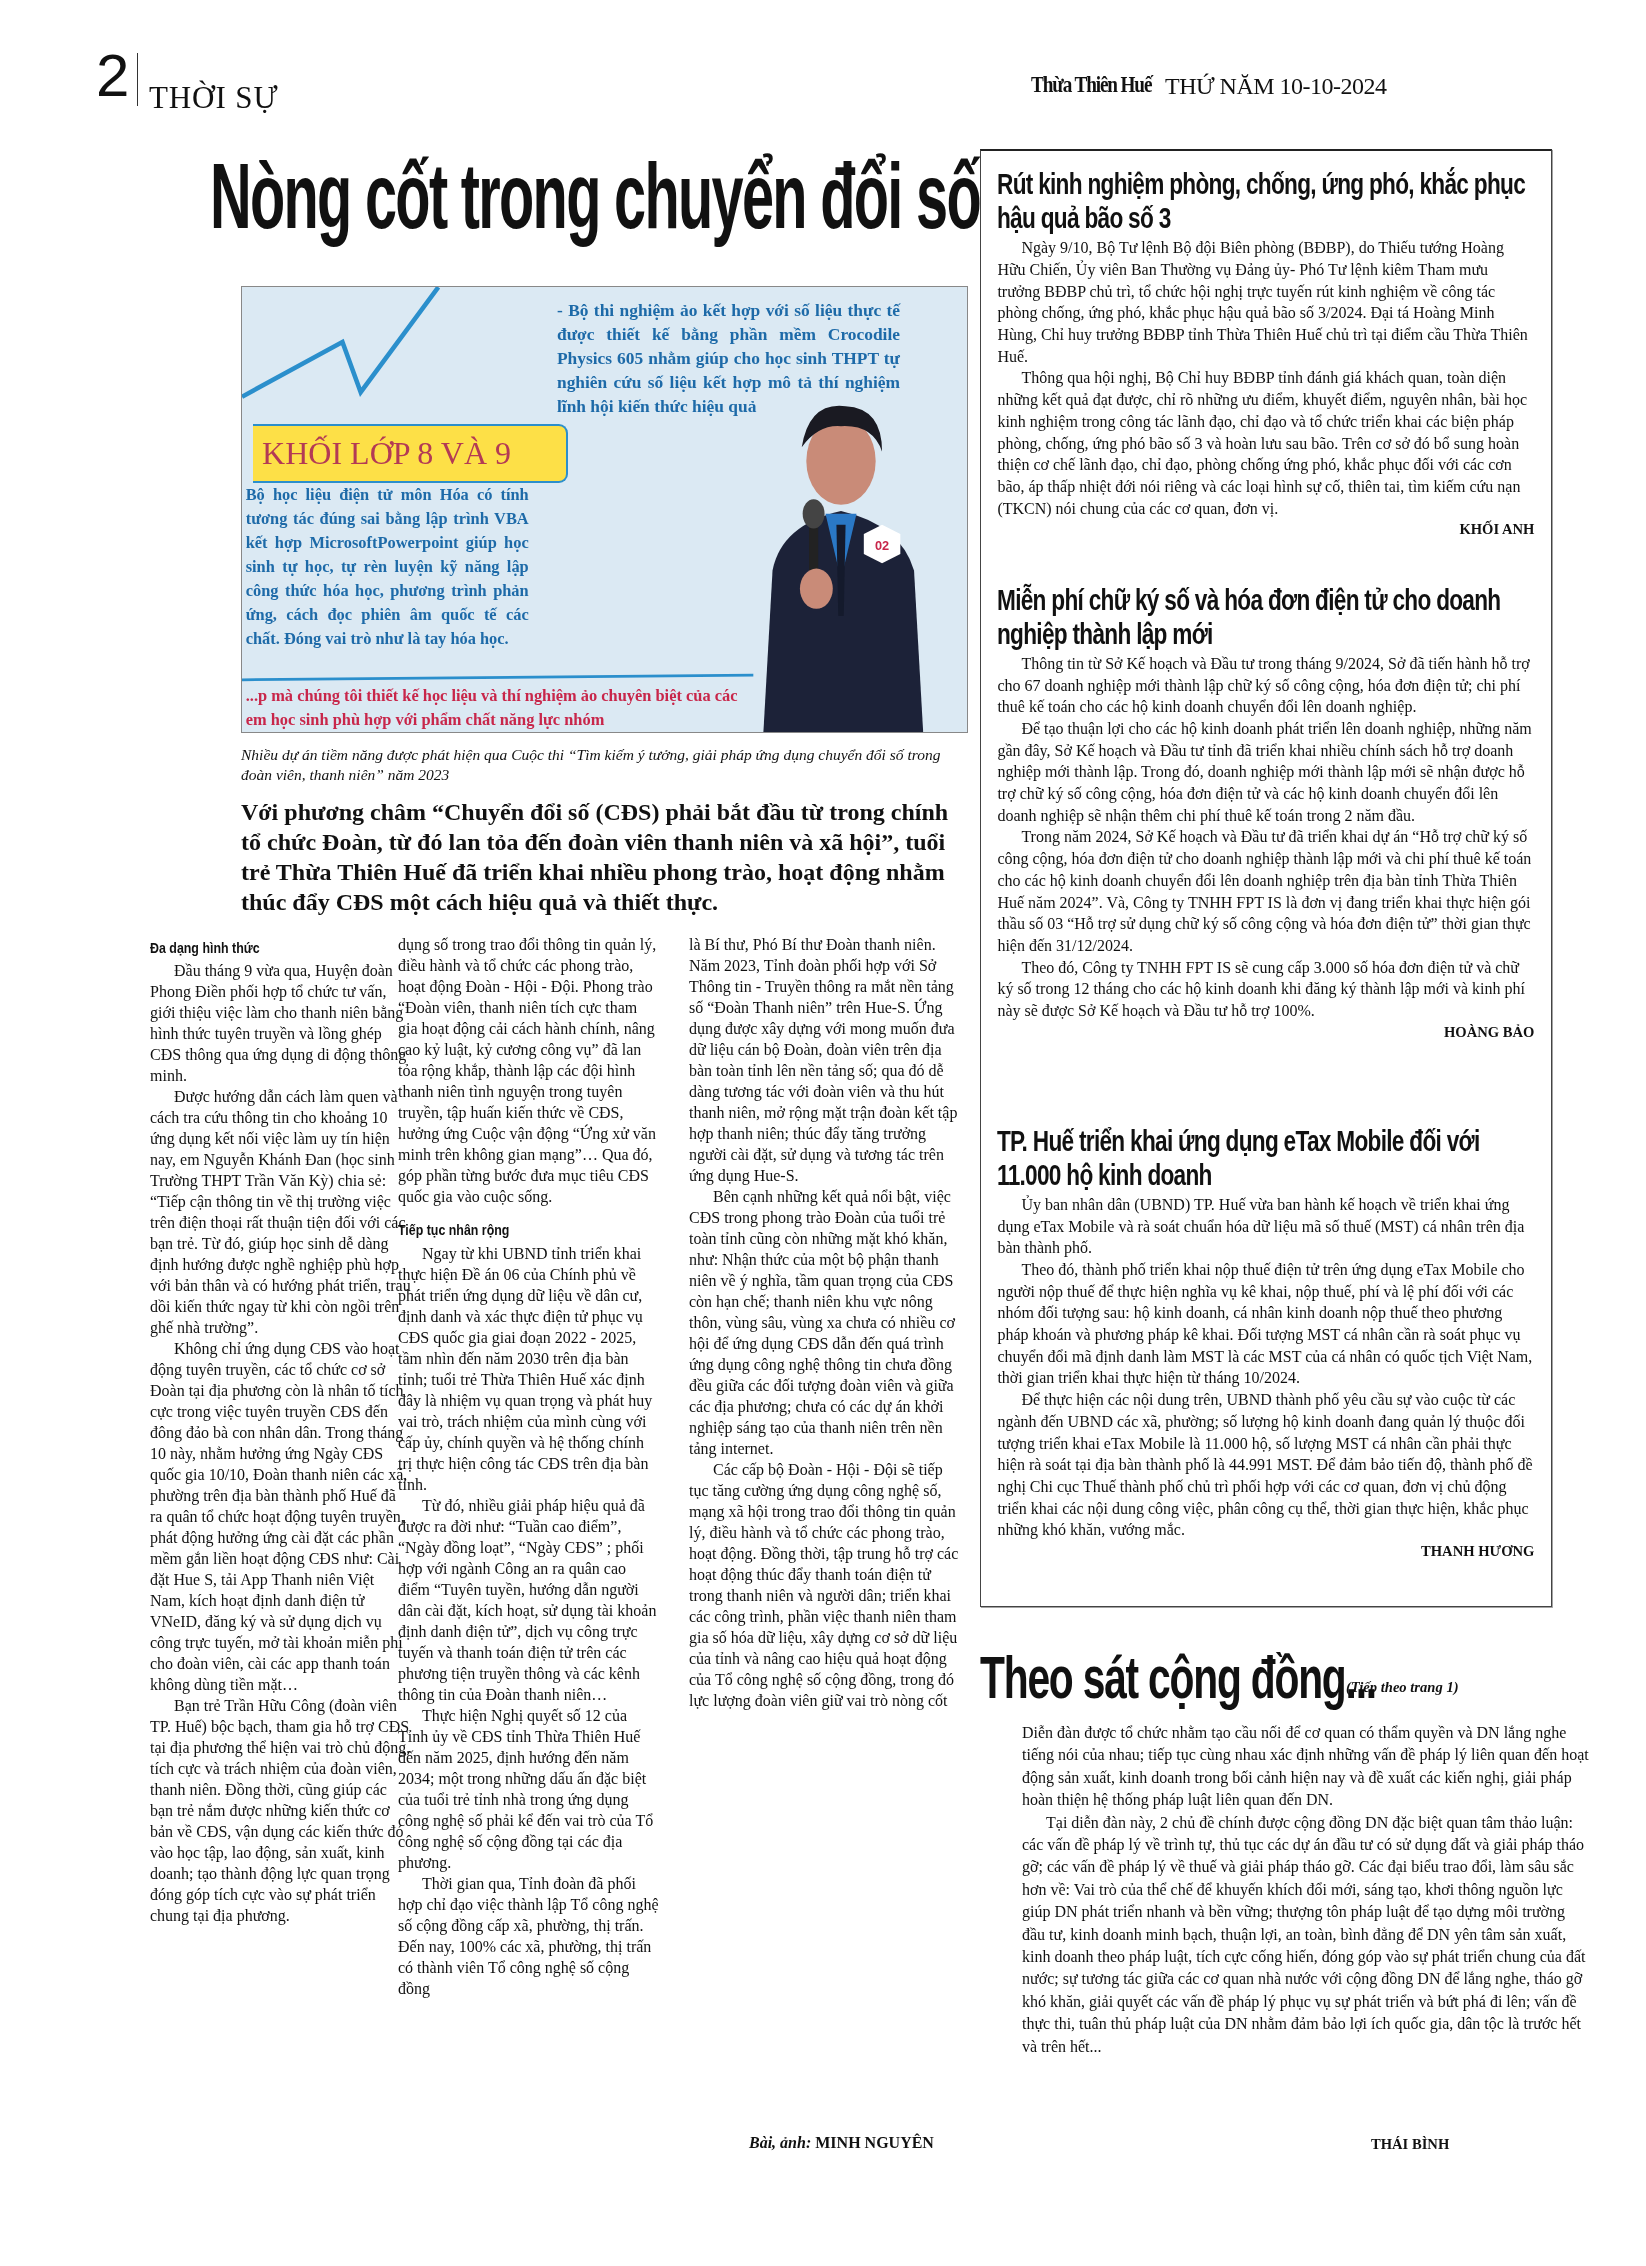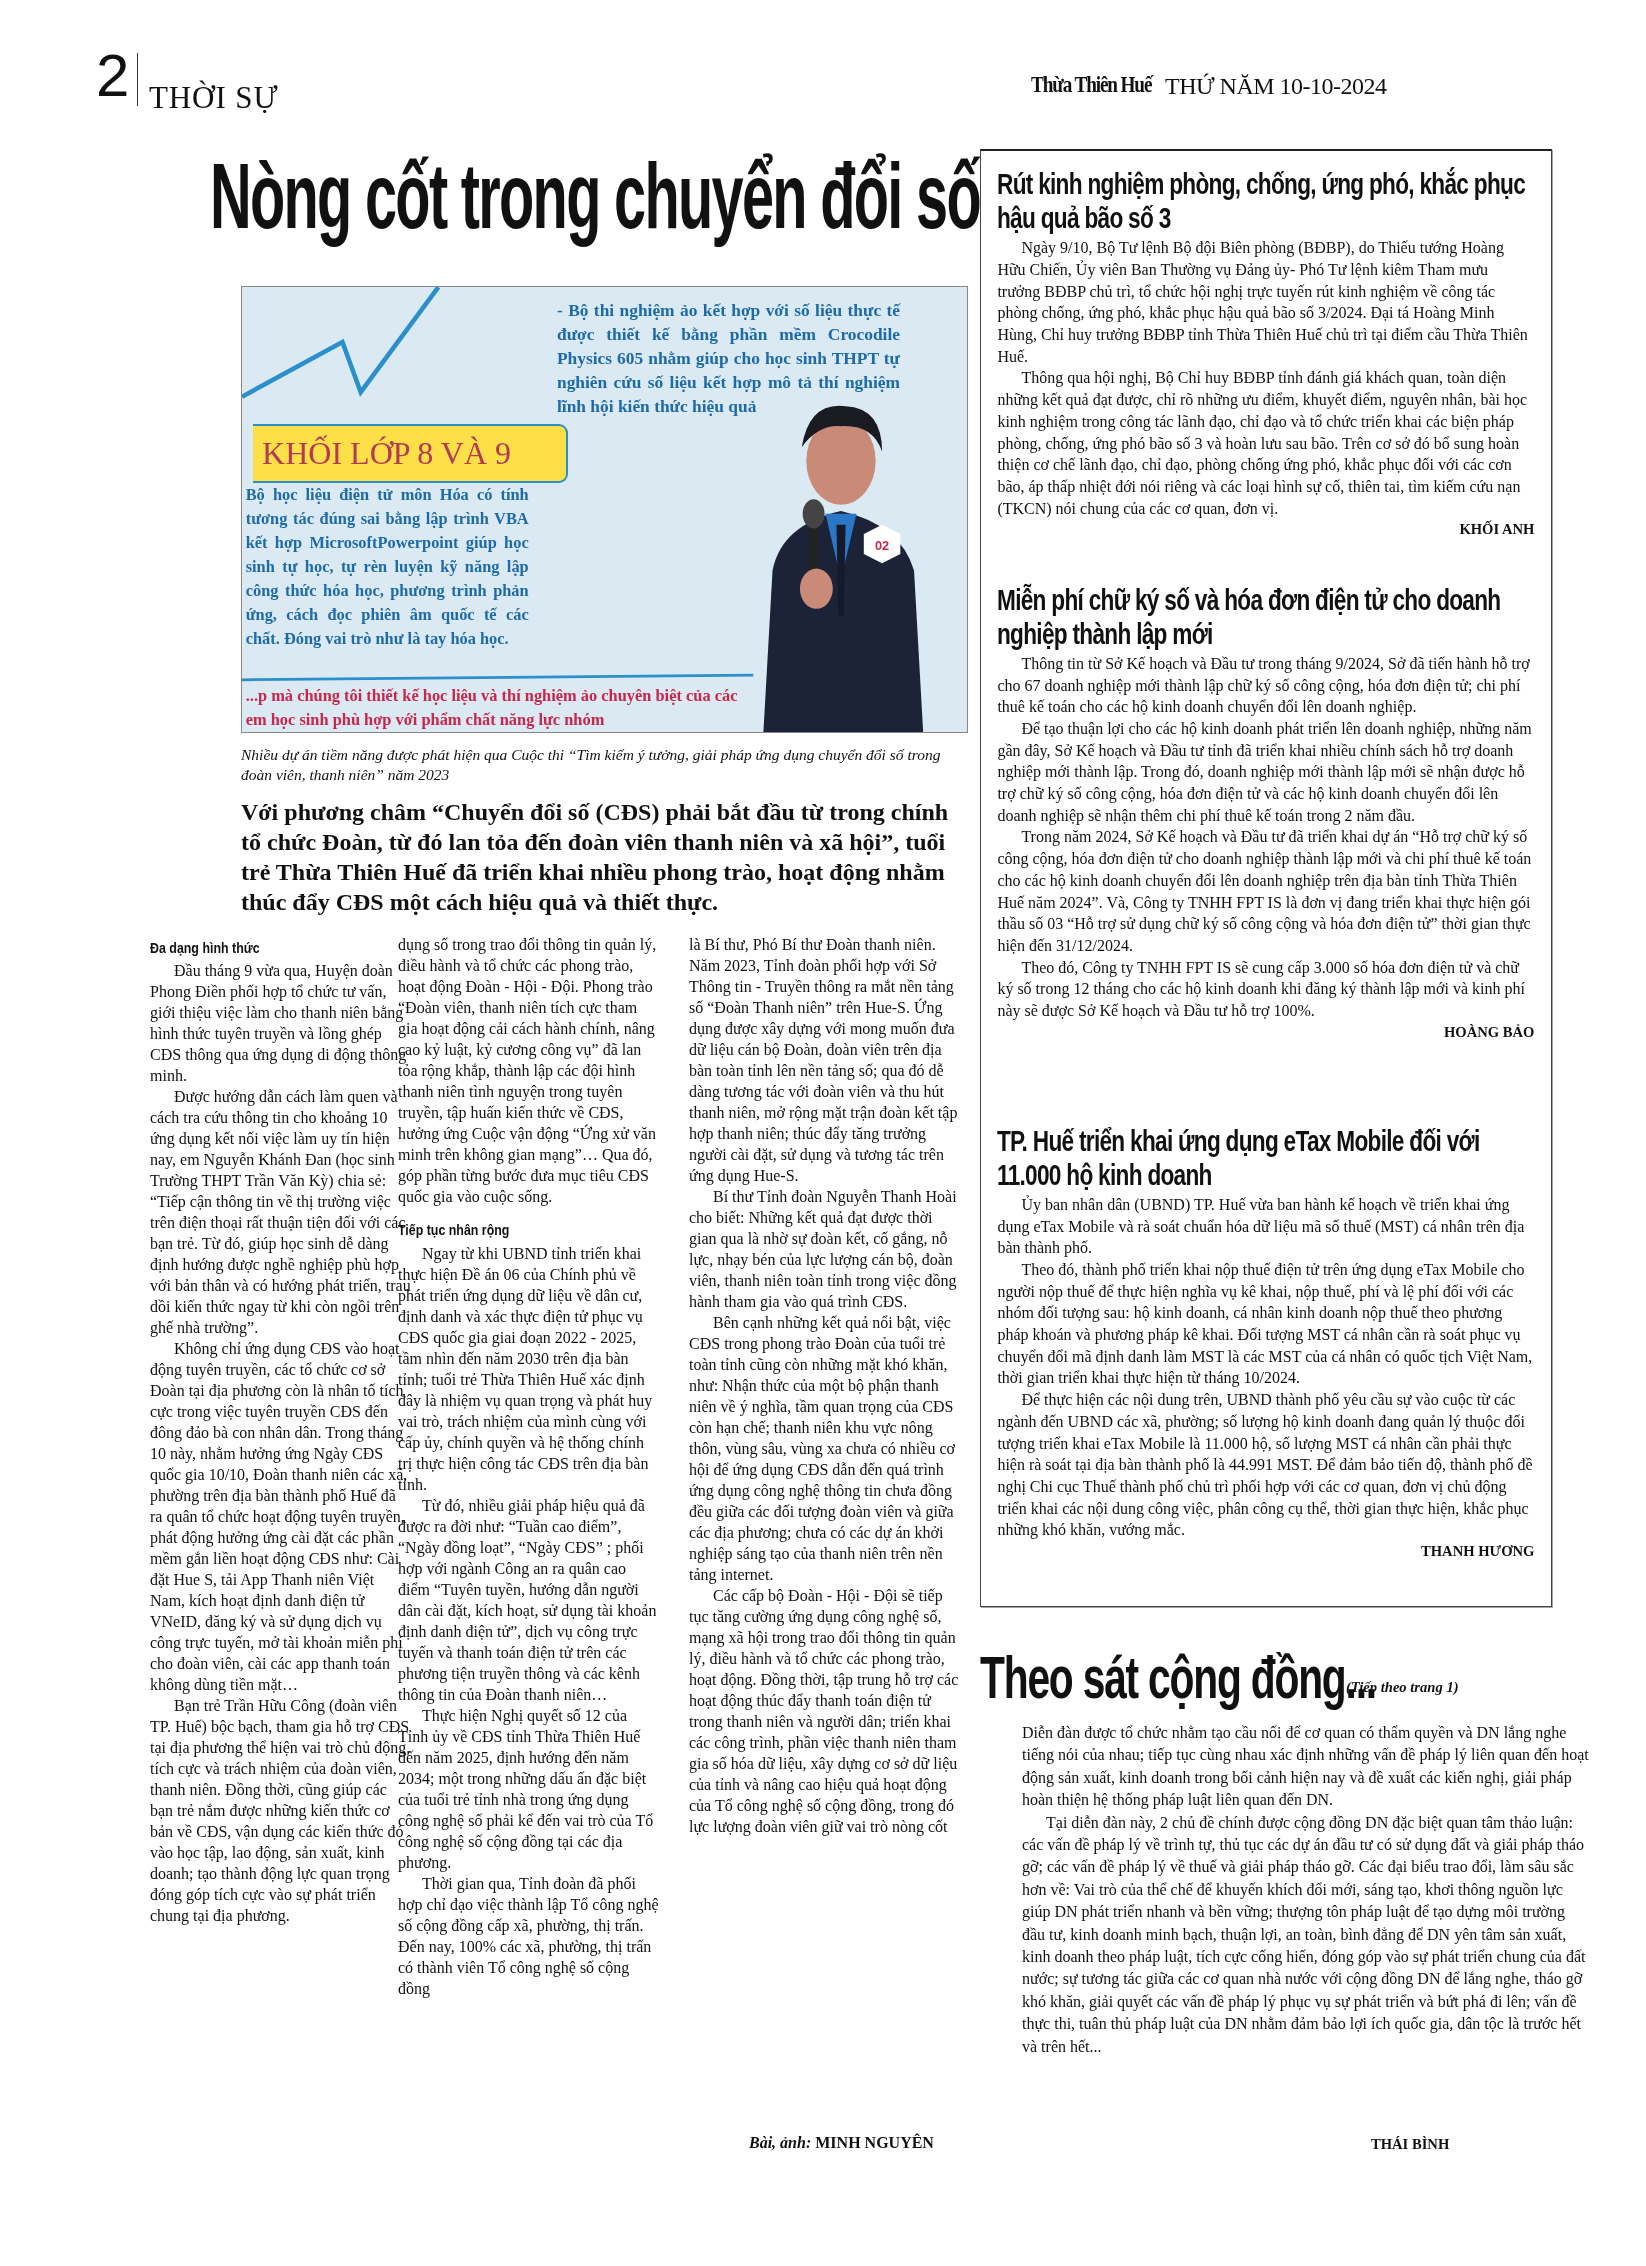--- a/index.html
+++ b/index.html
@@ -97,21 +97,20 @@
   <p style="text-indent:0">dụng số trong trao đổi thông tin quản lý, điều hành và tổ chức các phong trào, hoạt động Đoàn - Hội - Đội. Phong trào “Đoàn viên, thanh niên tích cực tham gia hoạt động cải cách hành chính, nâng cao kỷ luật, kỷ cương công vụ” đã lan tỏa rộng khắp, thành lập các đội hình thanh niên tình nguyện trong tuyên truyền, tập huấn kiến thức về CĐS, hưởng ứng Cuộc vận động “Ứng xử văn minh trên không gian mạng”… Qua đó, góp phần từng bước đưa mục tiêu CĐS quốc gia vào cuộc sống.</p>
   <p class="subhead" style="margin-top:12.8px">Tiếp tục nhân rộng</p>
   <p>Ngay từ khi UBND tỉnh triển khai thực hiện Đề án 06 của Chính phủ về phát triển ứng dụng dữ liệu về dân cư, định danh và xác thực điện tử phục vụ CĐS quốc gia giai đoạn 2022 - 2025, tầm nhìn đến năm 2030 trên địa bàn tỉnh; tuổi trẻ Thừa Thiên Huế xác định đây là nhiệm vụ quan trọng và phát huy vai trò, trách nhiệm của mình cùng với cấp ủy, chính quyền và hệ thống chính trị thực hiện công tác CĐS trên địa bàn tỉnh.</p>
   <p>Từ đó, nhiều giải pháp hiệu quả đã được ra đời như: “Tuần cao điểm”, “Ngày đồng loạt”, “Ngày CĐS” ; phối hợp với ngành Công an ra quân cao điểm “Tuyên tuyền, hướng dẫn người dân cài đặt, kích hoạt, sử dụng tài khoản định danh điện tử”, dịch vụ công trực tuyến và thanh toán điện tử trên các phương tiện truyền thông và các kênh thông tin của Đoàn thanh niên…</p>
   <p>Thực hiện Nghị quyết số 12 của Tỉnh ủy về CĐS tỉnh Thừa Thiên Huế đến năm 2025, định hướng đến năm 2034; một trong những dấu ấn đặc biệt của tuổi trẻ tỉnh nhà trong ứng dụng công nghệ số phải kể đến vai trò của Tổ công nghệ số cộng đồng tại các địa phương.</p>
   <p>Thời gian qua, Tỉnh đoàn đã phối hợp chỉ đạo việc thành lập Tổ công nghệ số cộng đồng cấp xã, phường, thị trấn. Đến nay, 100% các xã, phường, thị trấn có thành viên Tổ công nghệ số cộng đồng</p>
 </div>
 
 <div class="abs col col3">
   <p style="text-indent:0">là Bí thư, Phó Bí thư Đoàn thanh niên. Năm 2023, Tỉnh đoàn phối hợp với Sở Thông tin - Truyền thông ra mắt nền tảng số “Đoàn Thanh niên” trên Hue-S. Ứng dụng được xây dựng với mong muốn đưa dữ liệu cán bộ Đoàn, đoàn viên trên địa bàn toàn tỉnh lên nền tảng số; qua đó dễ dàng tương tác với đoàn viên và thu hút thanh niên, mở rộng mặt trận đoàn kết tập hợp thanh niên; thúc đẩy tăng trưởng người cài đặt, sử dụng và tương tác trên ứng dụng Hue-S.</p>
-  <p>Bí thư Tỉnh đoàn Nguyễn Thanh Hoài cho biết: Những kết quả đạt được thời gian qua là nhờ sự đoàn kết, cố gắng, nỗ lực, nhạy bén của lực lượng cán bộ, đoàn viên, thanh niên toàn tỉnh trong việc đồng hành tham gia vào quá trình CĐS.</p>
   <p>Bên cạnh những kết quả nổi bật, việc CĐS trong phong trào Đoàn của tuổi trẻ toàn tỉnh cũng còn những mặt khó khăn, như: Nhận thức của một bộ phận thanh niên về ý nghĩa, tầm quan trọng của CĐS còn hạn chế; thanh niên khu vực nông thôn, vùng sâu, vùng xa chưa có nhiều cơ hội để ứng dụng CĐS dẫn đến quá trình ứng dụng công nghệ thông tin chưa đồng đều giữa các đối tượng đoàn viên và giữa các địa phương; chưa có các dự án khởi nghiệp sáng tạo của thanh niên trên nền tảng internet.</p>
   <p>Các cấp bộ Đoàn - Hội - Đội sẽ tiếp tục tăng cường ứng dụng công nghệ số, mạng xã hội trong trao đổi thông tin quản lý, điều hành và tổ chức các phong trào, hoạt động. Đồng thời, tập trung hỗ trợ các hoạt động thúc đẩy thanh toán điện tử trong thanh niên và người dân; triển khai các công trình, phần việc thanh niên tham gia số hóa dữ liệu, xây dựng cơ sở dữ liệu của tỉnh và nâng cao hiệu quả hoạt động của Tổ công nghệ số cộng đồng, trong đó lực lượng đoàn viên giữ vai trò nòng cốt</p>
 </div>
 
 <div class="abs byline-main">
   <i>Bài, ảnh:</i>
   <b>MINH NGUYÊN</b>
 </div>
 
 <div class="abs rbox">

